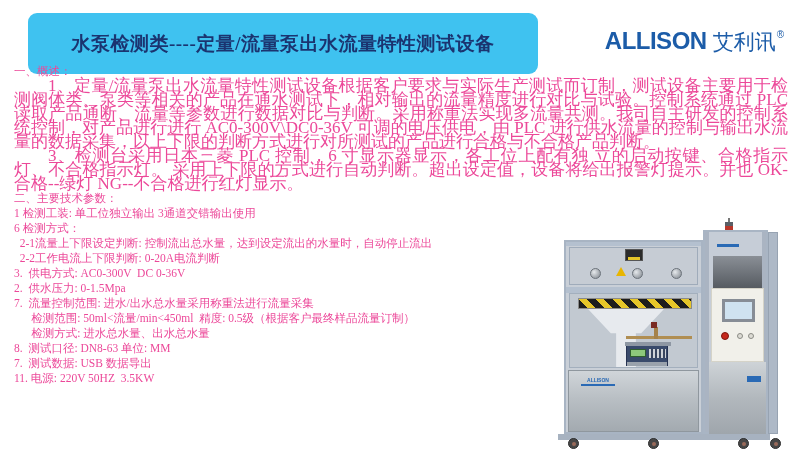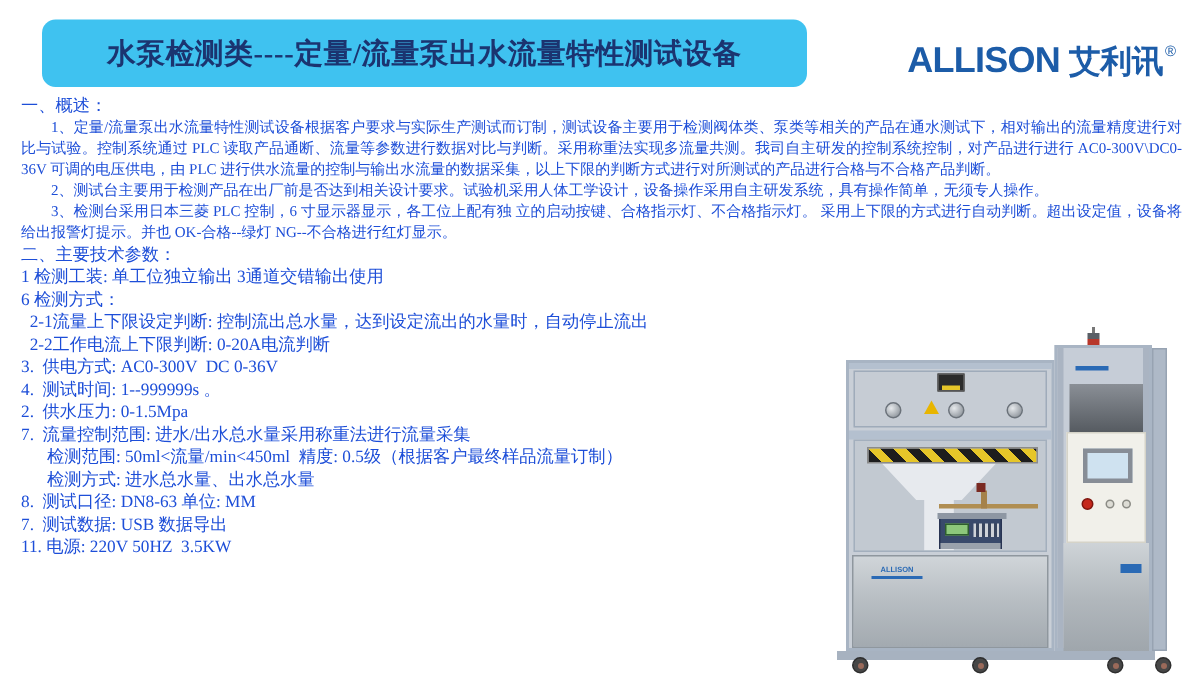--- a/index.html
+++ b/index.html
@@ -1,35 +1,35 @@
 <!DOCTYPE html>
 <html><head>
 <meta charset="utf-8">
 <style>
   html,body{margin:0;padding:0;}
   body{width:800px;height:450px;overflow:hidden;background:#ffffff;
        font-family:"Liberation Serif","DejaVu Serif",serif;}
   .page{position:relative;width:800px;height:450px;background:#fff;}
 
   
-  .title-bar{position:absolute;left:28px;top:13px;width:510px;height:45px;
+  .title-bar{position:absolute;left:28px;top:13px;width:510px;height:61px;
              background:#3fc2f0;border-radius:9px;display:flex;align-items:center;
              justify-content:center;}
   .title-bar span{font-size:19px;font-weight:bold;color:#1b3470;letter-spacing:.5px;
                   font-family:"Liberation Serif","DejaVu Serif",serif;}
   .logo{position:absolute;right:16px;top:27px;color:#1c5ca8;white-space:nowrap;
         font-family:"Liberation Sans","DejaVu Sans",sans-serif;}
   .logo-en{font-size:24px;font-weight:bold;letter-spacing:-0.5px;}
-  .logo-cn{font-size:21px;font-weight:bold;margin-left:6px;}
+  .logo-cn{font-size:21px;font-weight:normal;margin-left:6px;}
   .logo-reg{font-size:10px;position:relative;top:-11px;margin-left:1px;}
 
   
-  .textcol{position:absolute;left:14px;top:64px;width:774px;color:#1d4ed8;}
+  .textcol{position:absolute;left:14px;top:64px;width:774px;color:#ec4899;}
   .heading{font-size:11.5px;line-height:15px;font-weight:normal;}
-  .para{margin:0;font-size:10px;line-height:14px;text-indent:2em;text-align:justify;}
+  .para{margin:0;font-size:17px;line-height:14px;text-indent:2em;text-align:justify;}
   .param{font-size:11.5px;line-height:15px;white-space:pre-wrap;max-width:560px;}
 
   
   .equip{position:absolute;top:218px;right:6px;width:238px;height:231px;}
   .equip *{position:absolute;box-sizing:border-box;}
 
   .main-cab{left:8px;top:22px;width:139px;height:194px;background:#c9cfd7;
             border:2px solid #a8b4c3;}
   .cab-topbar{left:0;top:0;width:100%;height:4px;background:#b4c0cf;}
   .valve-panel{left:3px;top:5px;width:129px;height:38px;background:#c6ccd4;
@@ -116,29 +116,27 @@
     <span>水泵检测类----定量/流量泵出水流量特性测试设备</span>
   </div>
 
   <div class="logo">
     <span class="logo-en">ALLISON</span><span class="logo-cn">艾利讯</span><span class="logo-reg">®</span>
   </div>
 
   <div class="textcol">
     <div class="heading">一、概述：</div>
     <p class="para">1、定量/流量泵出水流量特性测试设备根据客户要求与实际生产测试而订制，测试设备主要用于检测阀体类、泵类等相关的产品在通水测试下，相对输出的流量精度进行对比与试验。控制系统通过 PLC 读取产品通断、流量等参数进行数据对比与判断。采用称重法实现多流量共测。我司自主研发的控制系统控制，对产品进行进行 AC0-300V\DC0-36V 可调的电压供电，由 PLC 进行供水流量的控制与输出水流量的数据采集，以上下限的判断方式进行对所测试的产品进行合格与不合格产品判断。</p>
-    <p class="para">2、测试台主要用于检测产品在出厂前是否达到相关设计要求。试验机采用人体工学设计，设备操作采用自主研发系统，具有操作简单，无须专人操作。</p>
     <p class="para">3、检测台采用日本三菱 PLC 控制，6 寸显示器显示，各工位上配有独 立的启动按键、合格指示灯、不合格指示灯。 采用上下限的方式进行自动判断。超出设定值，设备将给出报警灯提示。并也 OK-合格--绿灯 NG--不合格进行红灯显示。</p>
     <div class="heading">二、主要技术参数：</div>
     <div class="param">1 检测工装: 单工位独立输出 3通道交错输出使用</div>
     <div class="param">6 检测方式：</div>
     <div class="param">  2-1流量上下限设定判断: 控制流出总水量，达到设定流出的水量时，自动停止流出</div>
     <div class="param">  2-2工作电流上下限判断: 0-20A电流判断</div>
     <div class="param">3.  供电方式: AC0-300V  DC 0-36V</div>
-    <div class="param">4.  测试时间: 1--999999s 。</div>
     <div class="param">2.  供水压力: 0-1.5Mpa</div>
     <div class="param">7.  流量控制范围: 进水/出水总水量采用称重法进行流量采集</div>
     <div class="param">      检测范围: 50ml&lt;流量/min&lt;450ml  精度: 0.5级（根据客户最终样品流量订制）</div>
     <div class="param">      检测方式: 进水总水量、出水总水量</div>
     <div class="param">8.  测试口径: DN8-63 单位: MM</div>
     <div class="param">7.  测试数据: USB 数据导出</div>
     <div class="param">11. 电源: 220V 50HZ  3.5KW</div>
   </div>
 
   <div class="equip">

